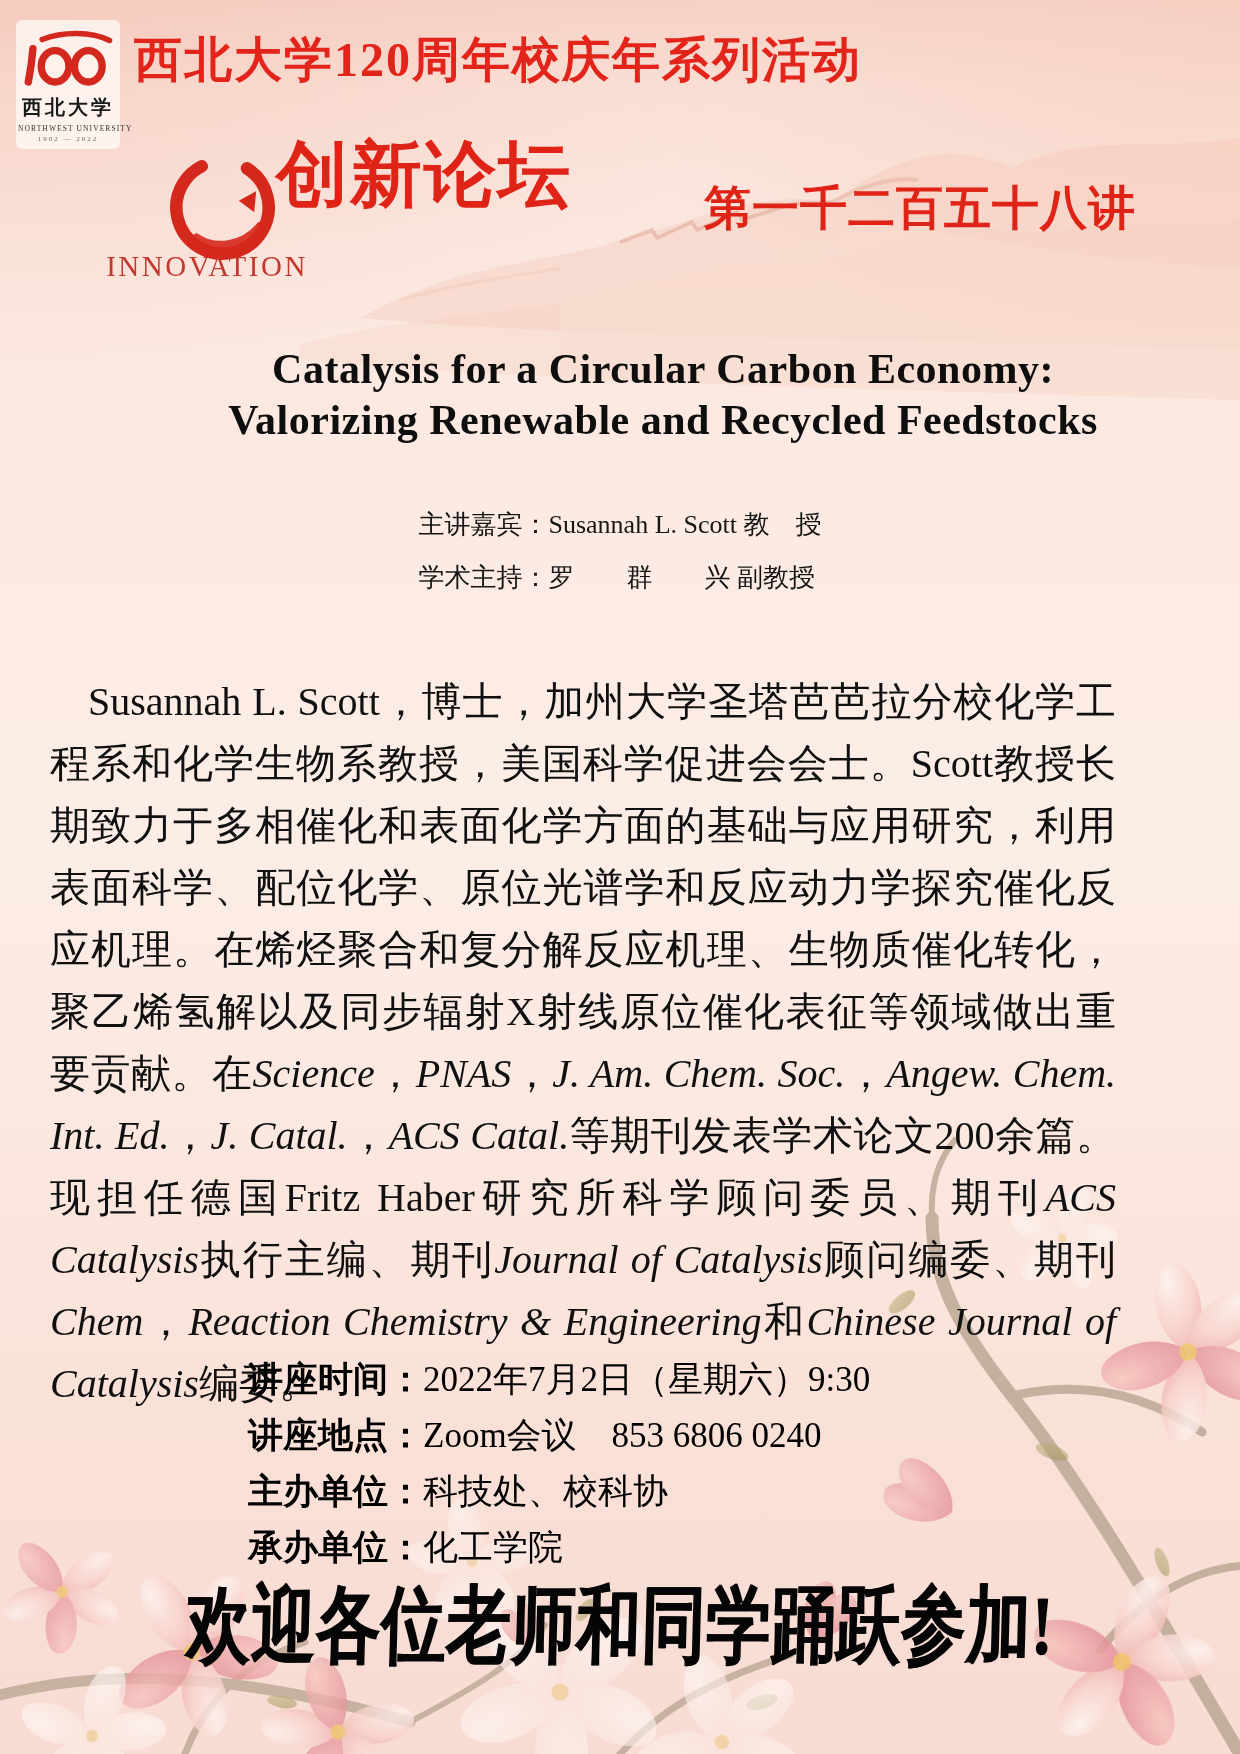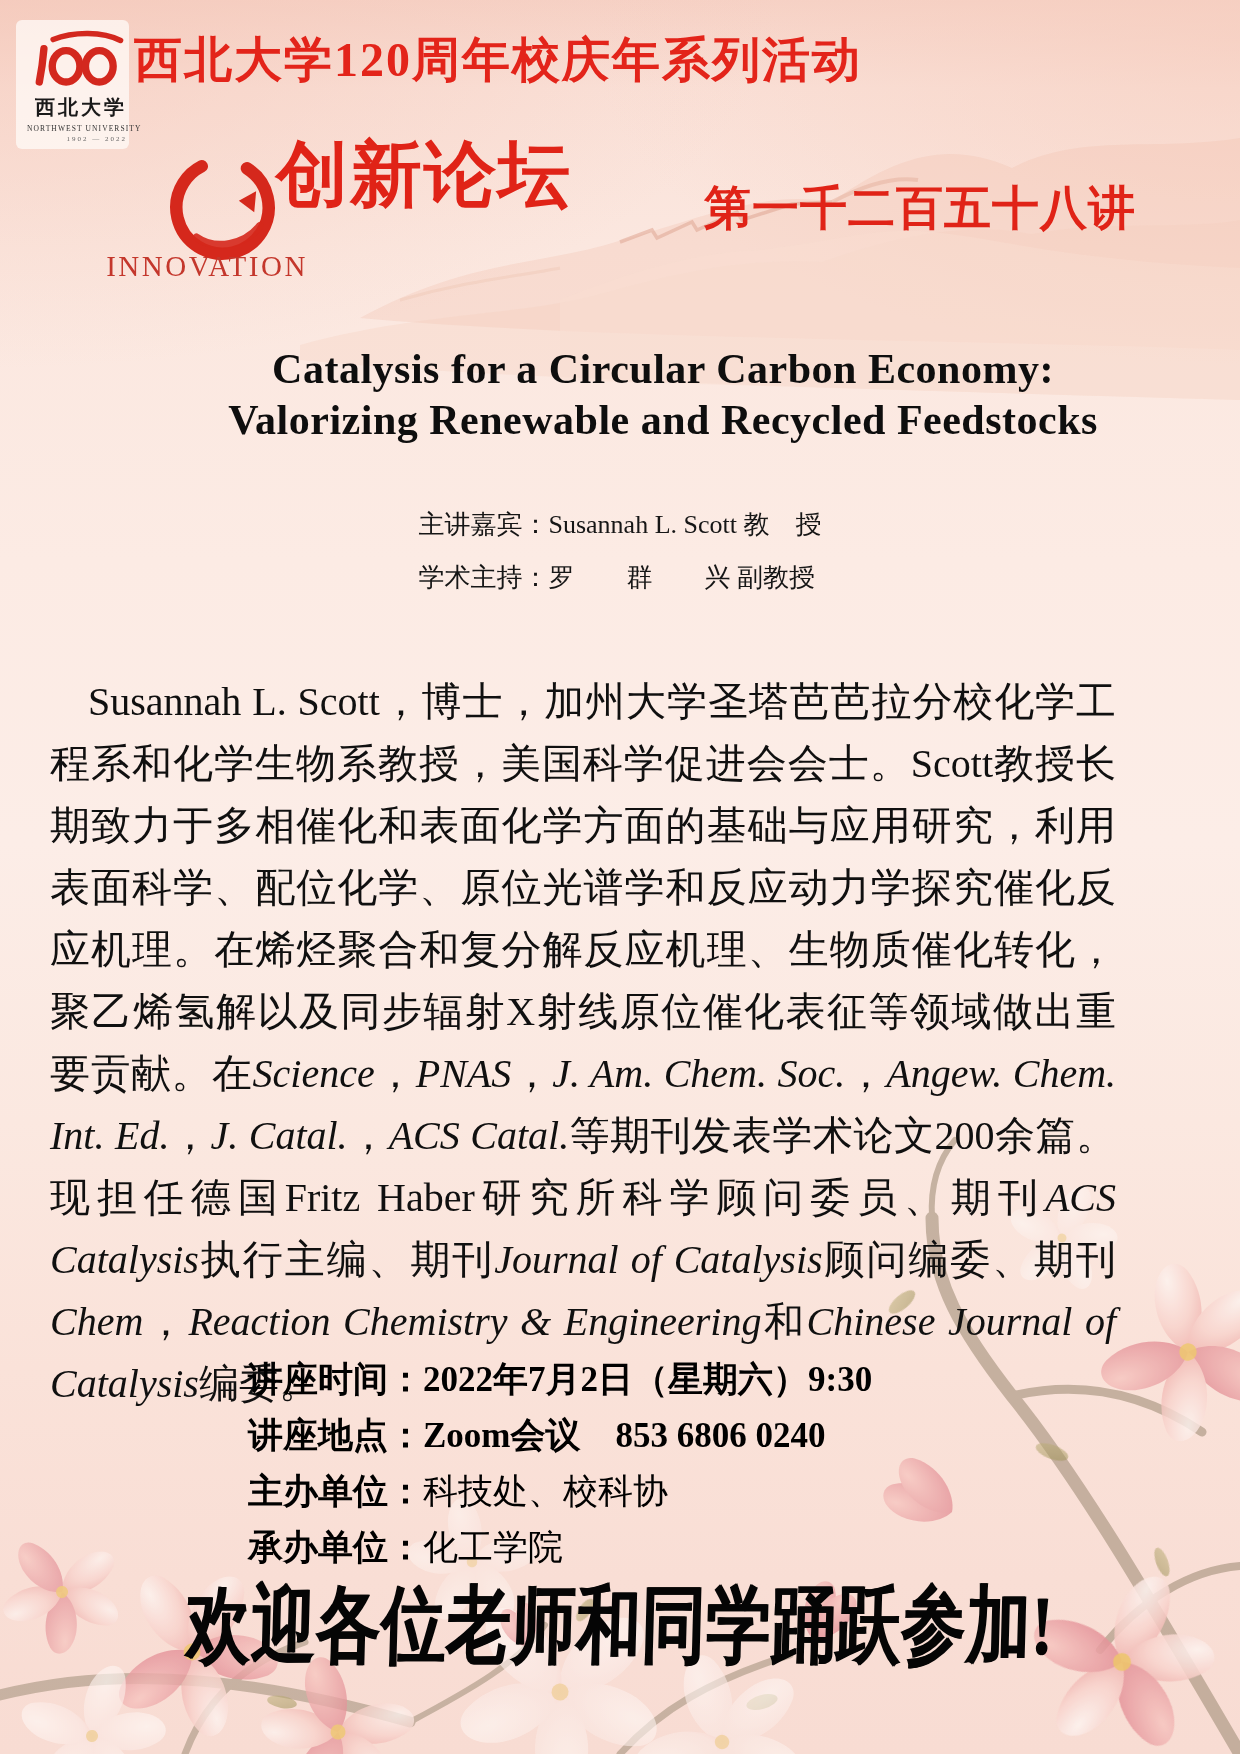--- a/index.html
+++ b/index.html
@@ -10,22 +10,22 @@
       radial-gradient(90% 30% at 0% 0%, rgba(244,198,183,.55) 0%, rgba(244,198,183,0) 70%),
       radial-gradient(70% 25% at 100% 2%, rgba(246,205,190,.6) 0%, rgba(246,205,190,0) 75%),
       linear-gradient(180deg,#f6d2c6 0%, #fae1d8 5%, #fbe7df 14%, #fcebe4 32%,
         #fcede7 48%, #fbe8e0 64%, #fae2d9 78%, #f9ded5 90%, #f8dcd3 100%);
   }
   .abs{position:absolute;}
   
   #bg-art{position:absolute; left:0; top:0; width:1240px; height:1754px;}
 
   
-  .uni-logo{left:16px; top:20px; width:100px; text-align:right;
-    background:rgba(255,252,249,.72); border-radius:6px; padding:8px 2px 6px 11px;}
+  .uni-logo{left:16px; top:20px; width:100px; text-align:center;
+    background:rgba(255,252,249,.72); border-radius:6px; padding:8px 2px 6px 2px;}
   .uni-logo .cn{font-size:20px; font-weight:bold; letter-spacing:3px; color:#1a1a1a; margin-top:2px;}
   .uni-logo .en{font-size:7.5px; letter-spacing:1.1px; color:#333; margin-top:3px; white-space:nowrap;}
   .uni-logo .yr{font-size:7px; letter-spacing:2px; color:#666; margin-top:2px;}
 
   .series-line{left:134px; top:28px; font-size:48px; font-weight:bold; color:#e3241a;
     letter-spacing:2px; white-space:nowrap;}
 
   .innovation-logo{left:160px; top:145px; width:125px; height:125px;}
   .innovation-label{left:102px; top:250px; width:210px; text-align:center;
     font-size:29px; letter-spacing:2.5px; color:#c4372c; font-weight:500;}
@@ -43,21 +43,21 @@
     font-size:26px; line-height:53px; color:#161616; font-weight:500;}
 
   .bio{left:42px; top:663px; width:1066px; margin:8px;
     font-size:40px; line-height:62px; text-align:justify; text-indent:38px; color:#101010;}
   .bio .it{font-style:italic;}
 
   .details{left:248px; top:1352px; font-size:35px; line-height:56px; color:#000;}
   .detail-row{white-space:nowrap;}
   .d-label{font-weight:600;}
   .d-value{font-weight:500;}
-  .d-value.bold{font-weight:bold;text-align:center;}
+  .d-value.bold{font-weight:normal;text-align:center;}
 
   .welcome{left:0; top:1582px; width:1240px; text-align:center;}
   .welcome span{display:inline-block; transform:scaleY(1.32) skewX(-2deg);
     font-size:64px; font-weight:900; color:#050505; letter-spacing:1px;
     text-shadow:1.3px 0 0 #050505;}
 </style>
 </head>
 <body>
 
 <div class="poster">

